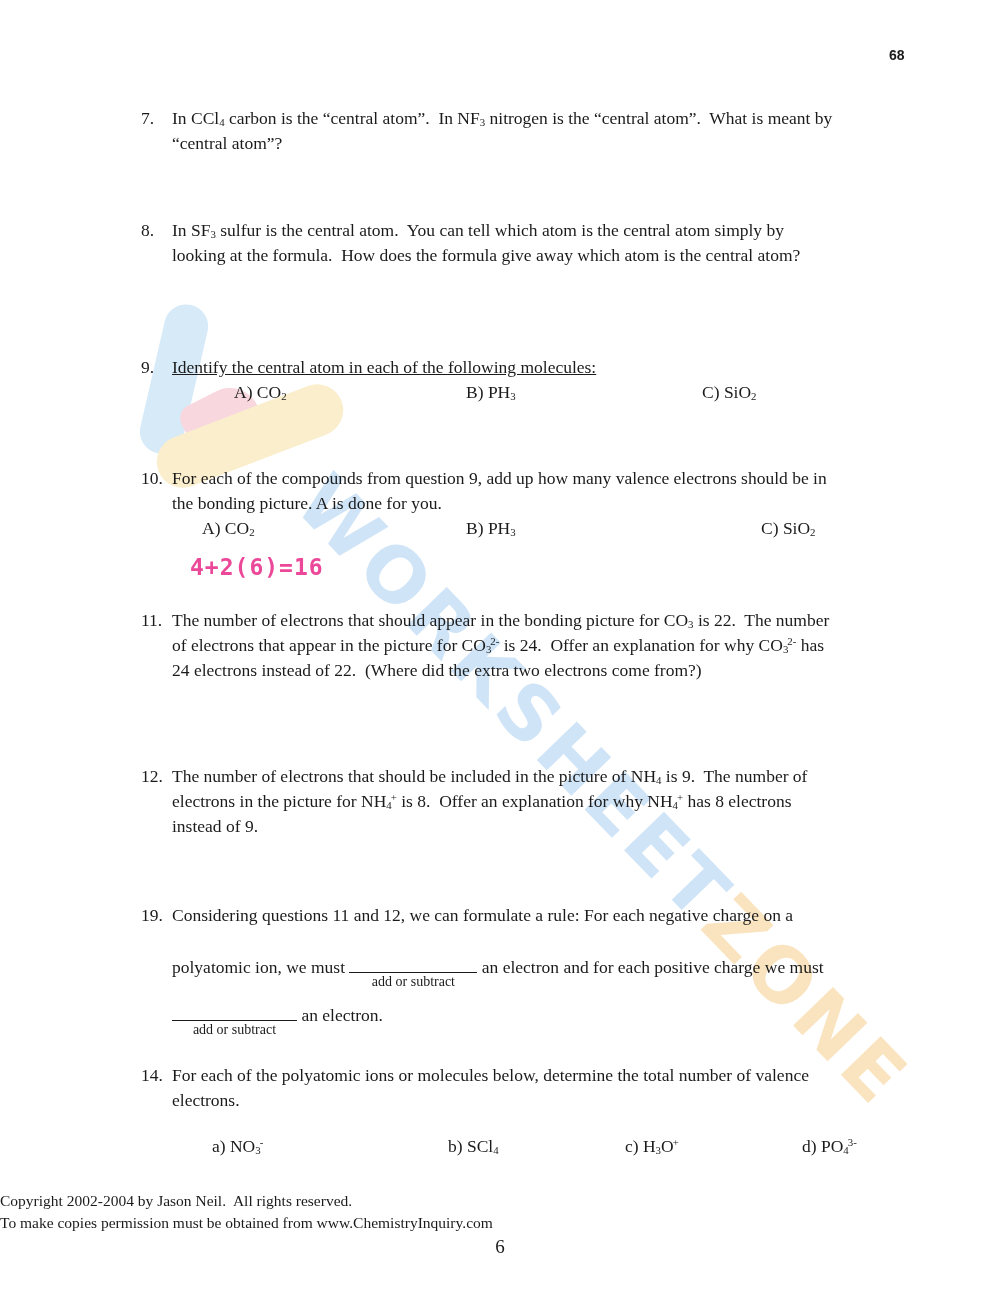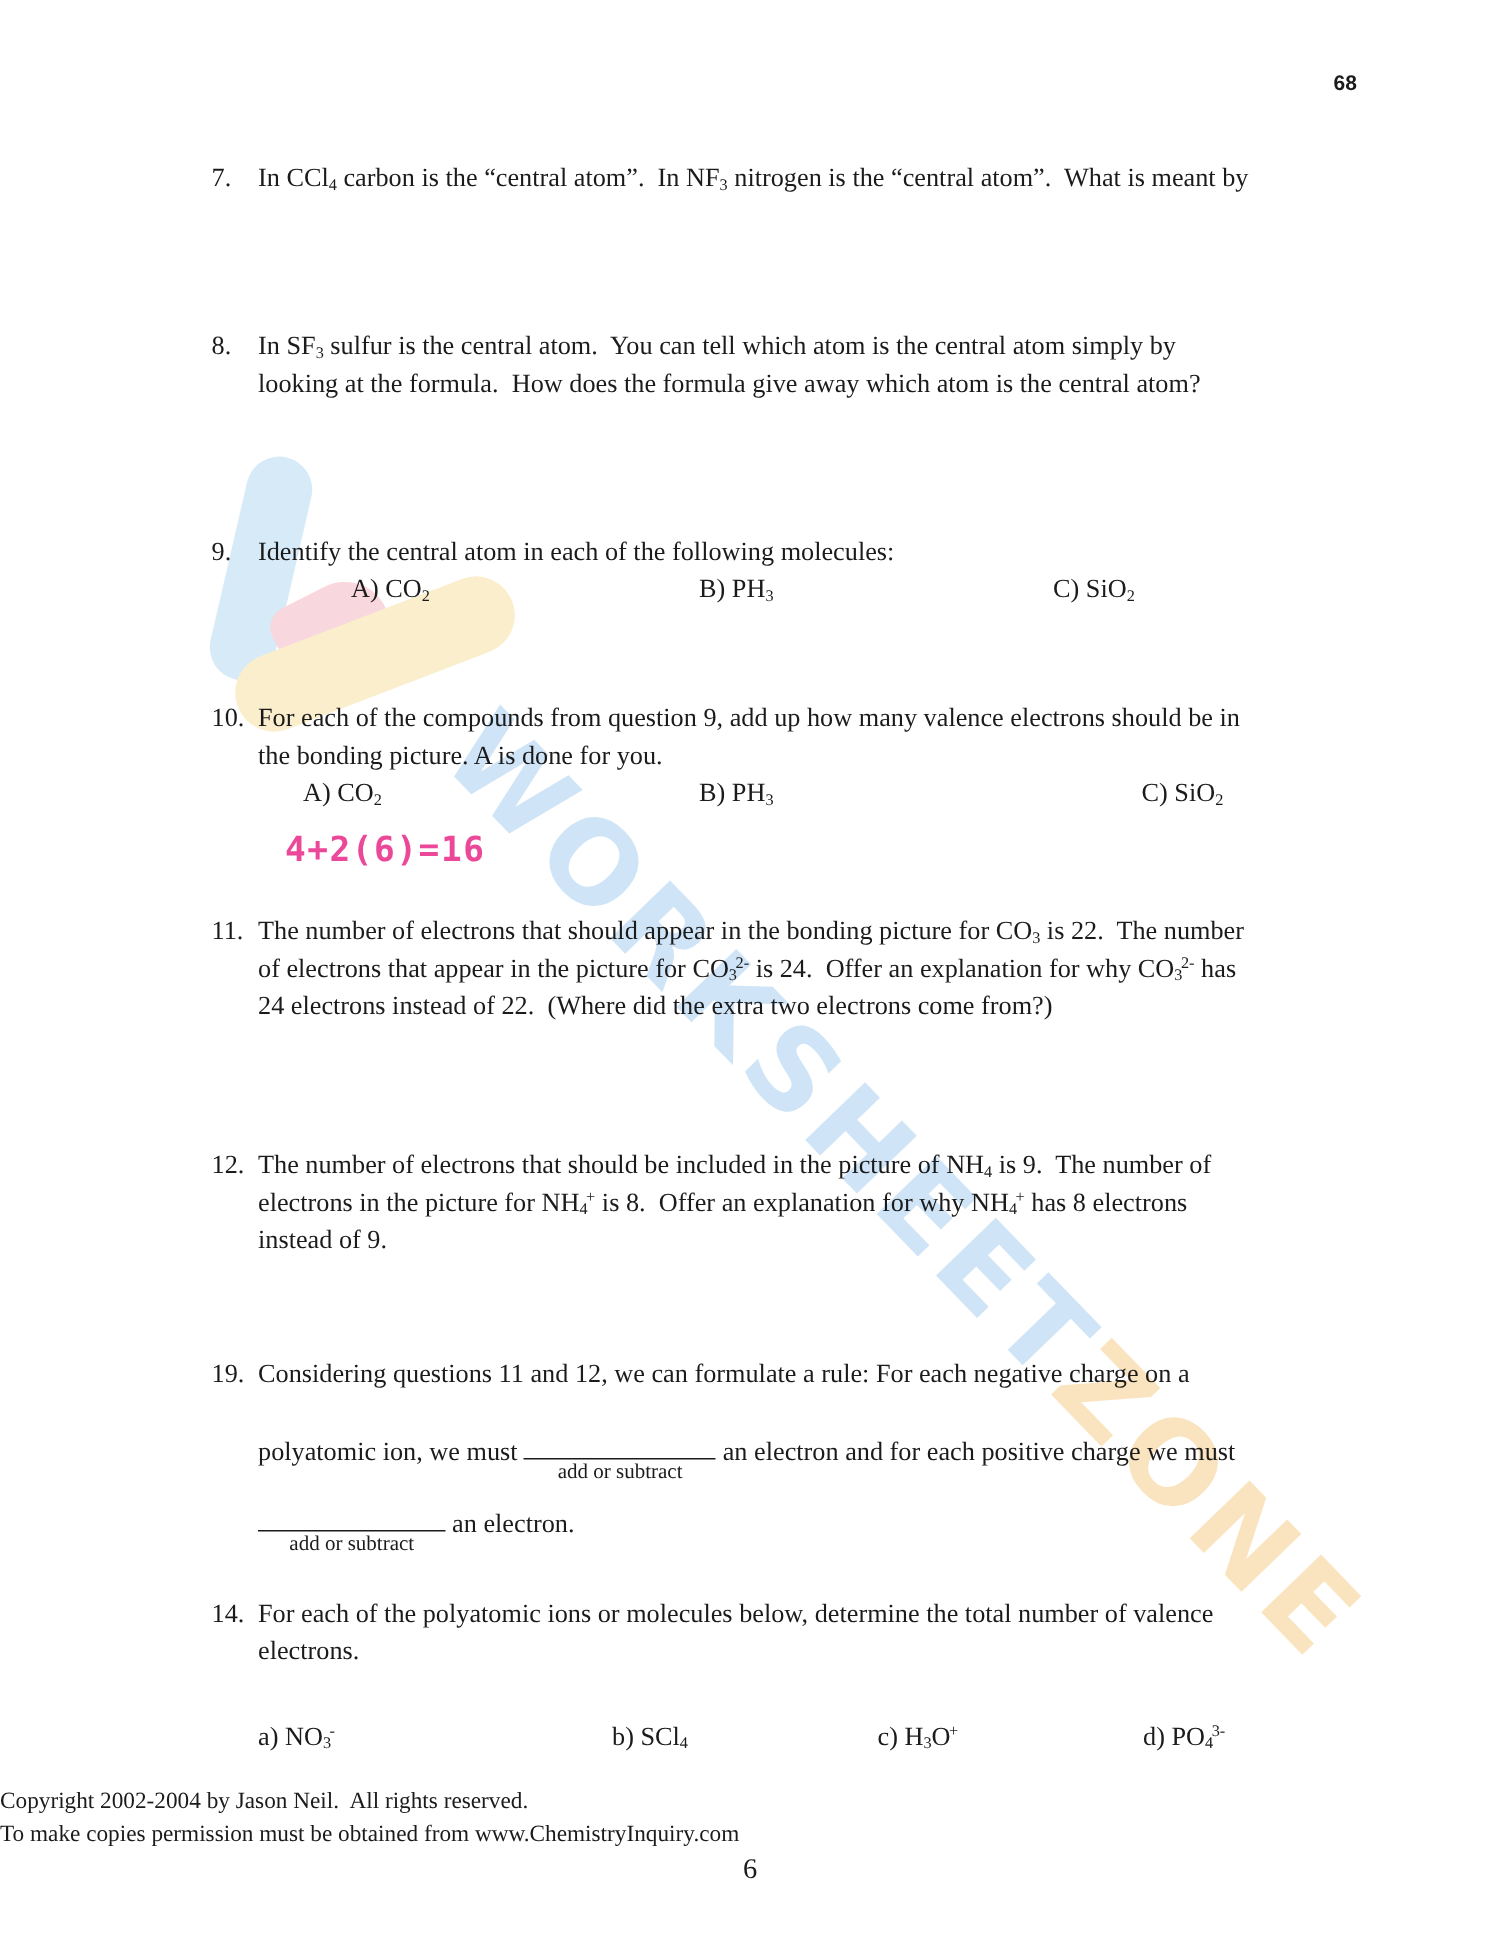--- a/index.html
+++ b/index.html
@@ -53,37 +53,37 @@
   .question{position:absolute;left:141px;width:810px;font-size:17.5px;line-height:25px;}
   .qline{white-space:pre;padding-left:31px;}
   .qline:first-child{padding-left:0;}
   .qnum{display:inline-block;width:31px;white-space:pre;}
   .question sub{font-size:0.62em;vertical-align:-0.22em;line-height:0;}
   .question sup{font-size:0.62em;vertical-align:0.52em;line-height:0;}
   .question sub + sup{margin-left:-1px;}
 
   .q7{top:106px;}
   .q8{top:218px;}
-  .q9{top:355px;}
+  .q9{top:355px;text-decoration:underline;}
   .q10{top:466px;}
   .q11{top:608px;}
   .q12{top:764px;}
   .q13{top:903px;}
   .q14{top:1063px;}
 
   
   .opt-row{position:relative;height:25px;}
   .opt{position:absolute;top:0;white-space:pre;}
   .q9  .opt:nth-child(1){left:93px;}
   .q9  .opt:nth-child(2){left:325px;}
   .q9  .opt:nth-child(3){left:561px;}
   .q10 .opt:nth-child(1){left:61px;}
   .q10 .opt:nth-child(2){left:325px;}
   .q10 .opt:nth-child(3){left:620px;}
-  .q14 .opt{top:11px;}
+  .q14 .opt{top:0;margin-left:40px;}
   .q14 .opt-row{margin-top:21px;}
   .q14 .opt:nth-child(1){left:31px;}
   .q14 .opt:nth-child(2){left:267px;}
   .q14 .opt:nth-child(3){left:444px;}
   .q14 .opt:nth-child(4){left:621px;}
 
   
   .q13 .qline:nth-child(2){margin-top:27px;}
   .q13 .qline:nth-child(3){margin-top:23px;}
 
@@ -117,20 +117,21 @@
     <div class="logo-cream" style="background: rgb(250, 238, 205);"></div>
   </div>
 
   <div class="watermark"><span class="wm-primary" style="color: rgba(168, 205, 240, 0.55);">WORKSHEET</span><span class="wm-secondary" style="color: rgba(247, 210, 148, 0.6);">ZONE</span></div>
 
   <div class="pagenum-top">68</div>
 
   <div id="questions">
       <div class="question q7">
         <div class="qline"><span class="qnum">7.</span>In CCl<sub>4</sub> carbon is the “central atom”.  In NF<sub>3</sub> nitrogen is the “central atom”.  What is meant by</div>
+        <div class="qline">“central atom”?</div>
       </div>
       <div class="question q8">
         <div class="qline"><span class="qnum">8.</span>In SF<sub>3</sub> sulfur is the central atom.  You can tell which atom is the central atom simply by</div>
         <div class="qline">looking at the formula.  How does the formula give away which atom is the central atom?</div>
       </div>
       <div class="question q9">
         <div class="qline"><span class="qnum">9.</span>Identify the central atom in each of the following molecules:</div>
         <div class="opt-row">
           <span class="opt">A) CO<sub>2</sub></span>
           <span class="opt">B) PH<sub>3</sub></span>

